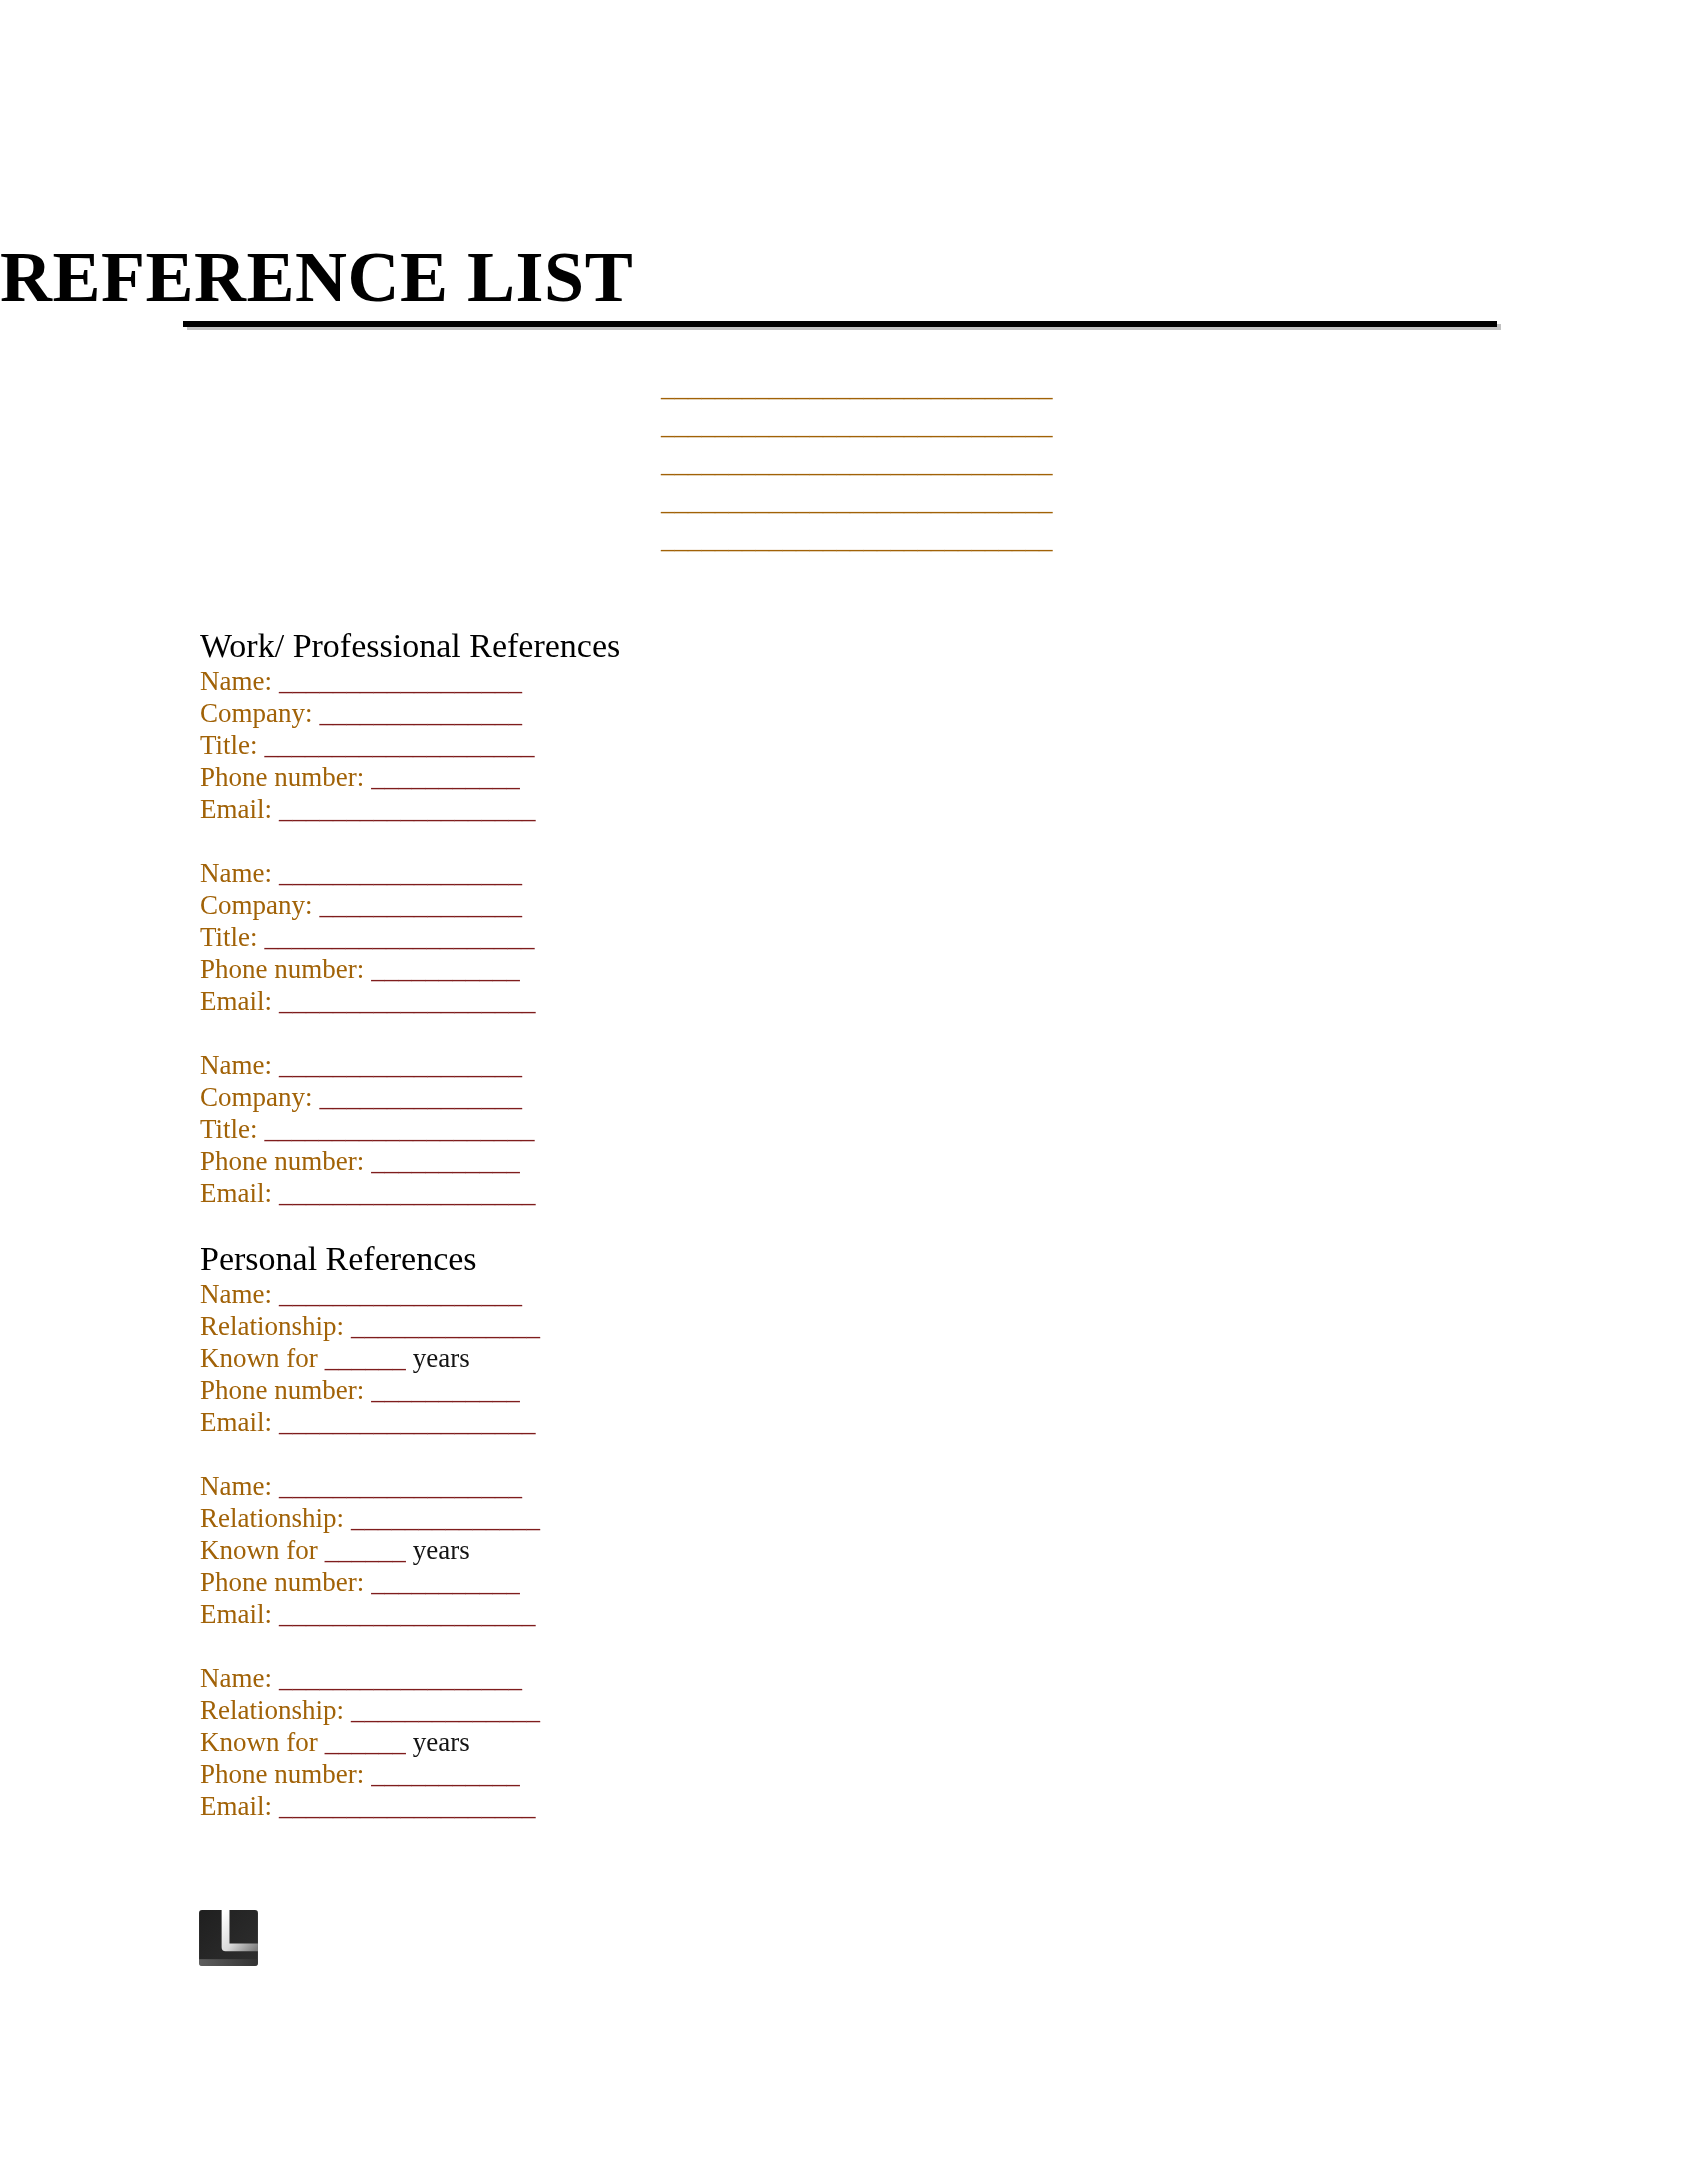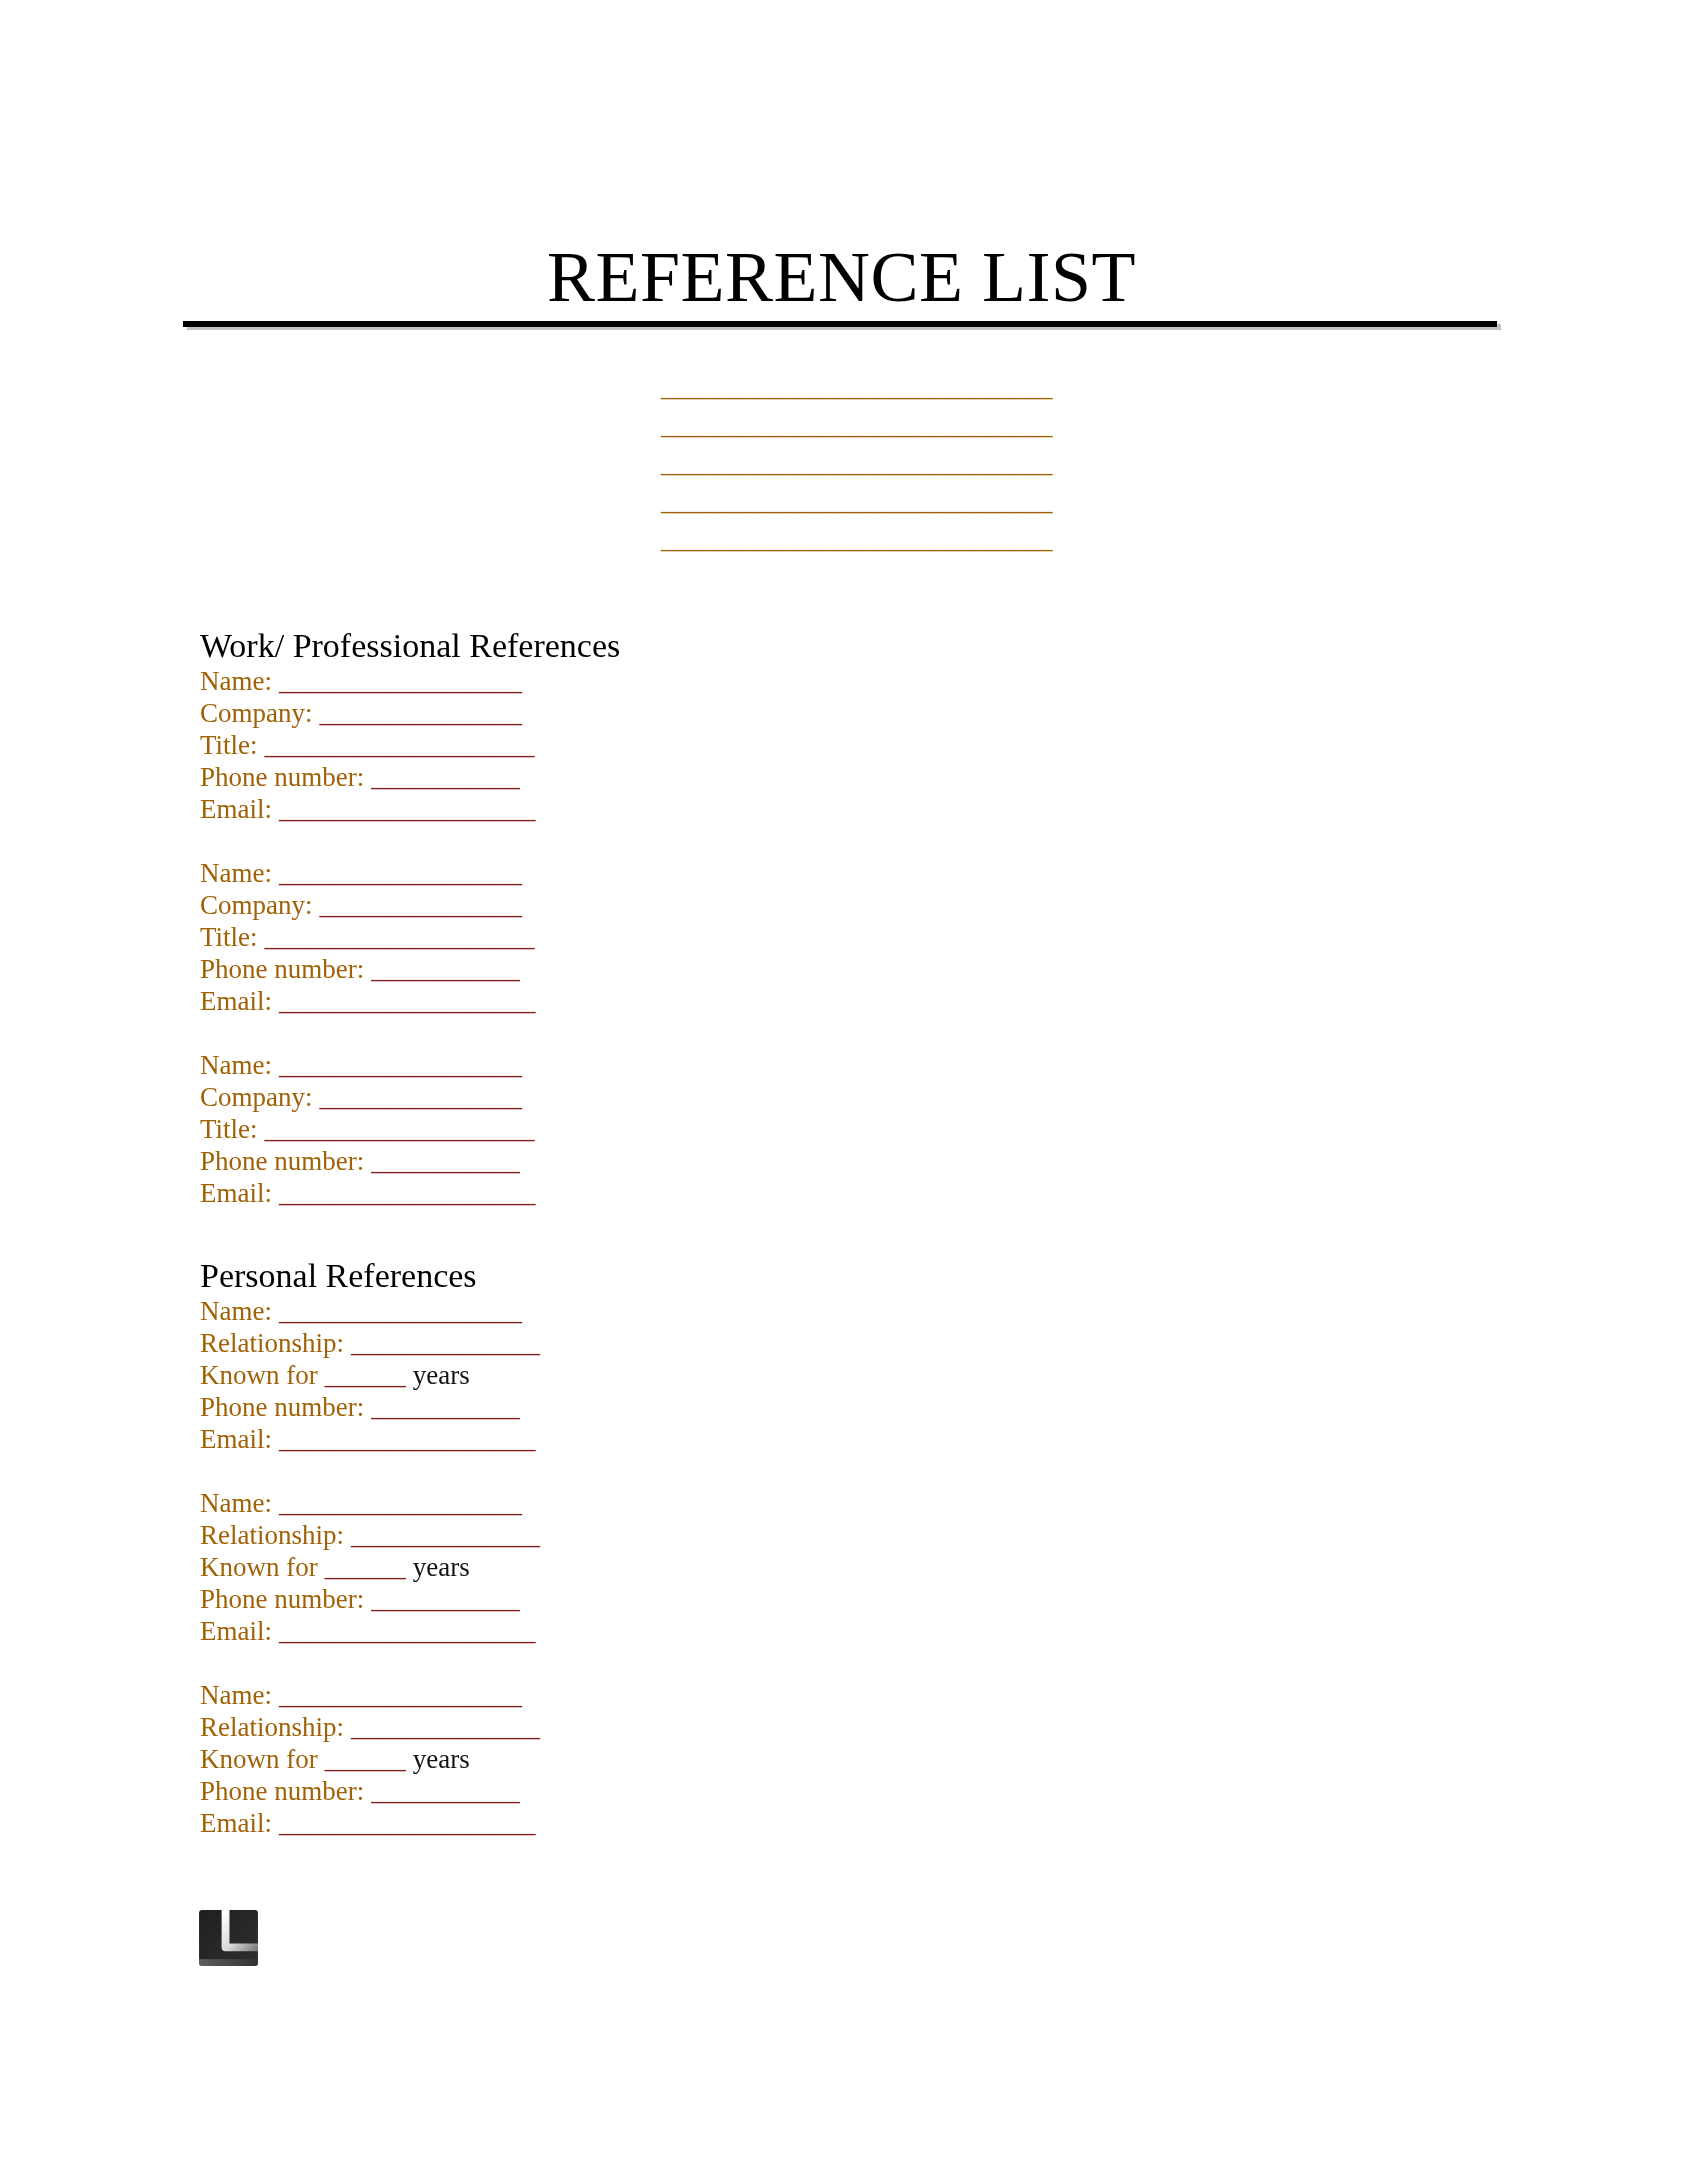--- a/index.html
+++ b/index.html
@@ -2,39 +2,39 @@
 <html><head>
 <meta charset="utf-8">
 <style>
   html,body{margin:0;padding:0;background:#ffffff;}
   .page{
     position:relative;width:1683px;height:2178px;background:#ffffff;overflow:hidden;
     font-family:"Liberation Serif","DejaVu Serif",serif;color:#141414;
   }
   .doc-title{
     position:absolute;top:241px;left:0;width:100%;
-    text-align:center;font-size:72px;line-height:72px;font-weight:normal;color:#000;
+    text-align:left;font-size:72px;line-height:72px;font-weight:bold;color:#000;
     letter-spacing:0.5px;white-space:nowrap;
   }
   .title-rule{
     position:absolute;left:183px;top:321px;width:1314px;height:6px;background:#000;
     box-shadow:4px 3px 0 #c2c2c2;
   }
   .header-blanks{
     position:absolute;left:661px;top:368px;
     font-size:27px;line-height:38px;color:#a16207;white-space:nowrap;
   }
   .content{
     position:absolute;left:200px;top:627px;
     font-size:27px;line-height:32px;
   }
   .section-heading{
     margin:0;font-size:34px;line-height:38px;font-weight:normal;color:#000;white-space:nowrap;
   }
-  .section + .section .section-heading{margin-top:48px;}
+  .section + .section .section-heading{margin-top:31px;}
   .ref-block{margin-top:0;}
   .ref-block + .ref-block{margin-top:32px;}
   .field-line{white-space:nowrap;}
   .lbl{color:#a16207;}
   .blank{margin-left:7px;color:#7f1d1d;}
   .suffix{margin-left:7px;color:#141414;}
   .suffix:empty{display:none;}
   .brand-logo{position:absolute;left:199px;top:1910px;width:59px;height:56px;}
   .brand-logo svg{display:block;}
 </style>

